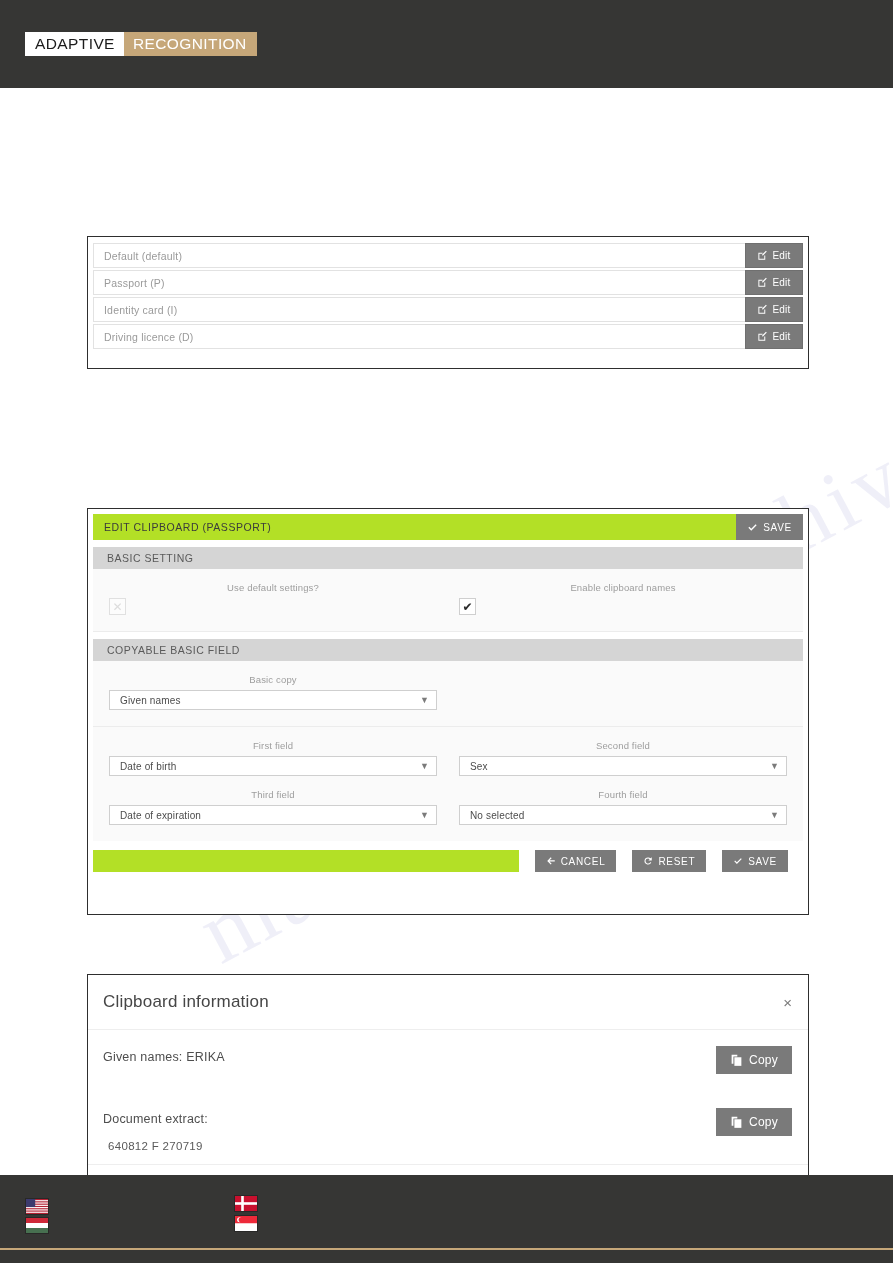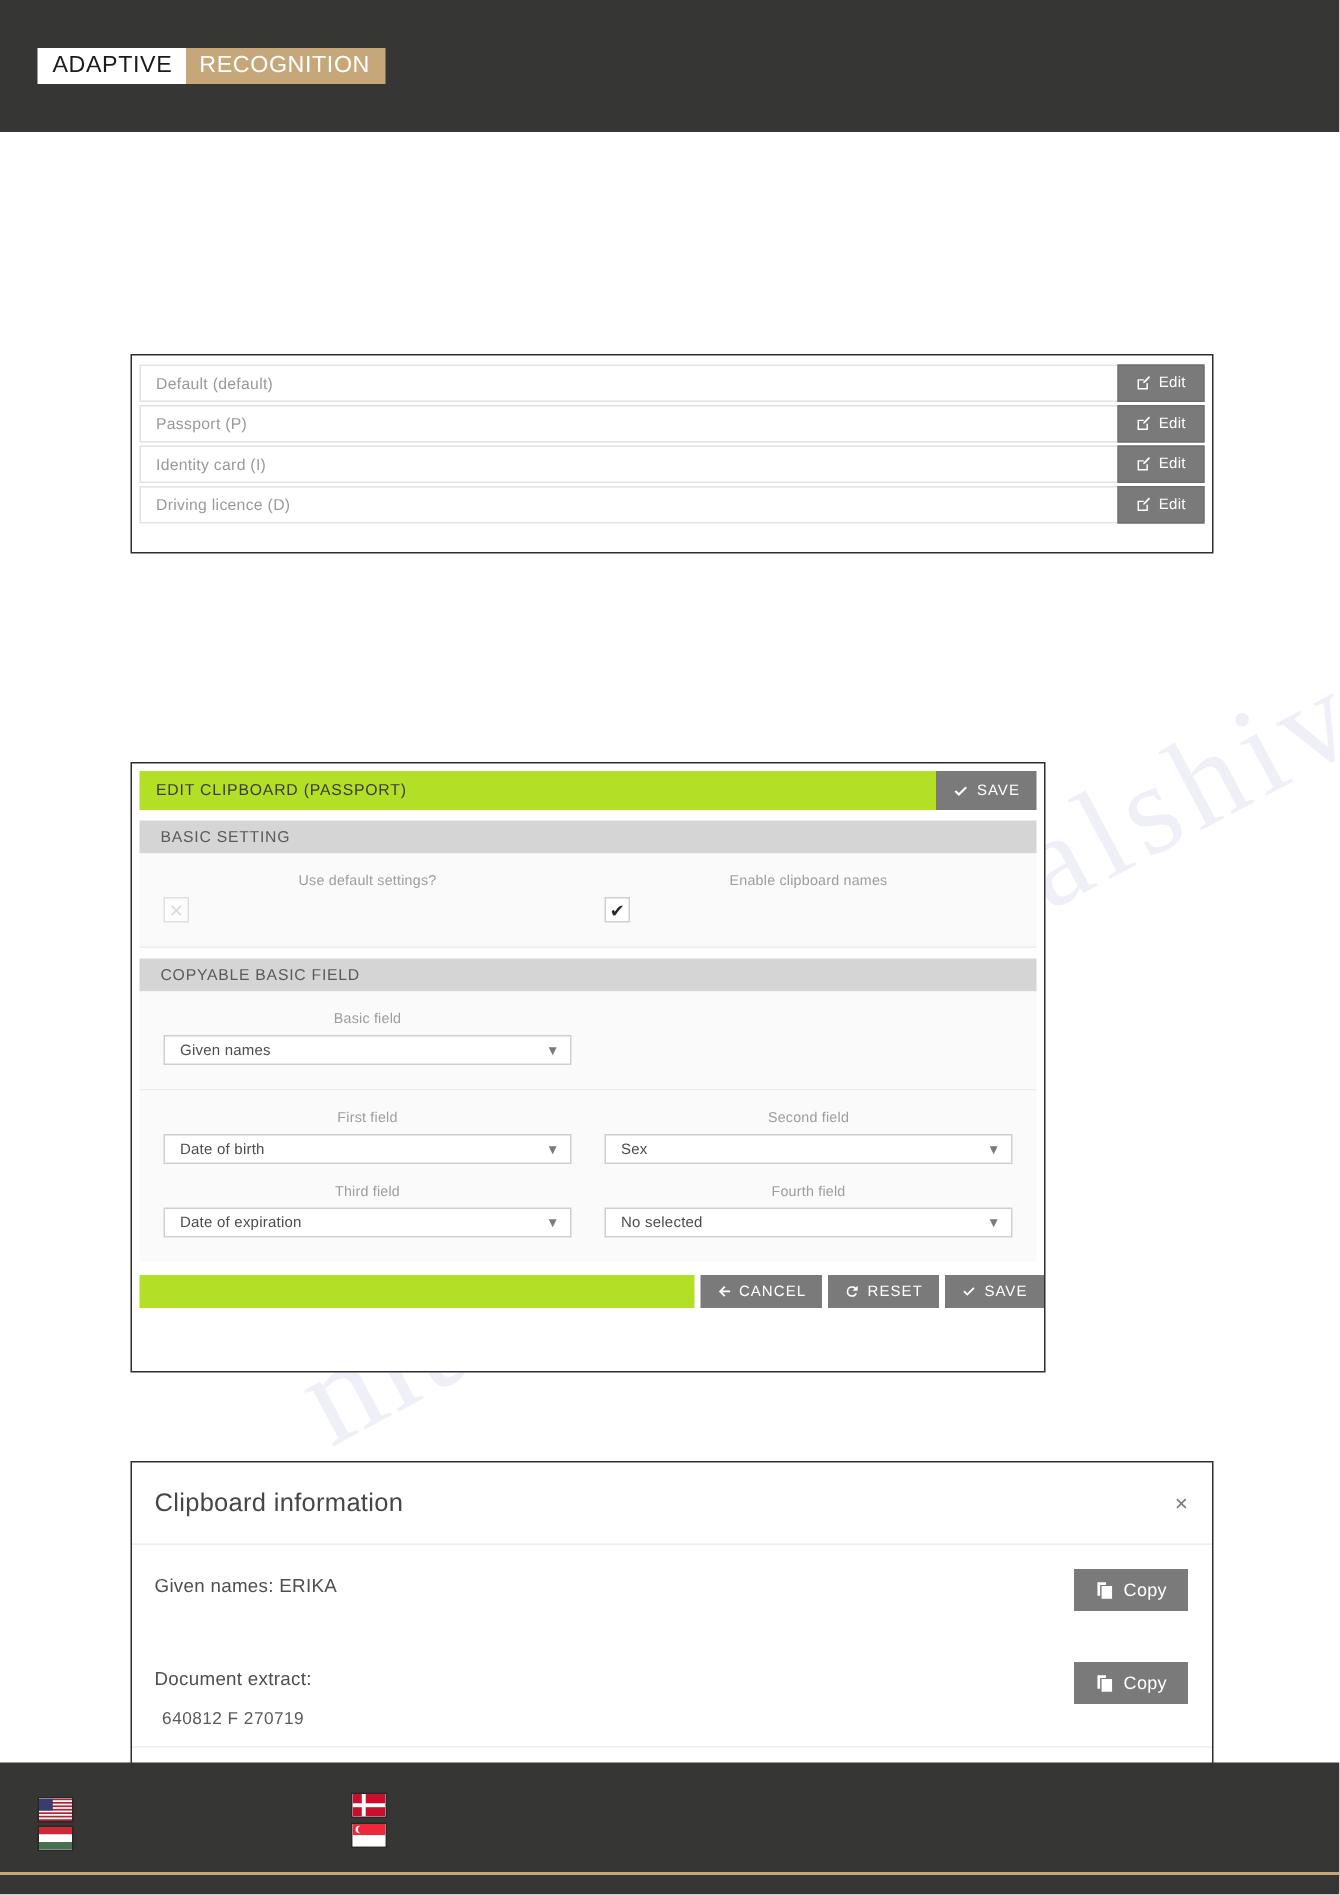--- a/index.html
+++ b/index.html
@@ -66,21 +66,21 @@
     position: absolute; right: -1px; top: -1px;
     height: 25px; width: 58px;
     background: #7a7a7a; color: #ffffff;
     border: 1px solid #6f6f6f;
     display: flex; align-items: center; justify-content: center; gap: 4px;
     font-size: 10px; letter-spacing: 0.2px;
   }
   .btn-edit svg { display: block; }
 
   
-  #panel-edit { left: 87px; top: 508px; width: 610px; height: 407px; }
+  #panel-edit { left: 87px; top: 508px; width: 722px; height: 407px; }
   .edit-head {
     display: flex; height: 26px; align-items: stretch;
     margin: 5px 5px 0 5px;
   }
   .edit-head-title {
     flex: 1; background: #b3e026; color: #3b3b3b;
     font-size: 10.5px; letter-spacing: 0.55px;
     display: flex; align-items: center; padding-left: 11px;
   }
   .btn-dark {
@@ -114,21 +114,21 @@
   }
   .sel .chev { color: #7b7b7b; font-size: 9px; line-height: 1; }
   .checkbox {
     width: 17px; height: 17px; border: 1px solid #cfcfcf; background: #ffffff;
     display: flex; align-items: center; justify-content: center;
     font-size: 12px; color: #2a2a2a;
   }
   .checkbox.muted { border-color: #e0e0e0; background: #fcfcfc; color: #dcdcdc; }
   .footer-bar {
     display: flex; height: 22px; align-items: stretch;
-    margin: 9px 0 5px 5px; gap: 4px;
+    margin: 9px 20px 5px 5px; gap: 16px;
   }
   .footer-bar .fill { flex: 1; background: #b3e026; }
   .footer-bar .btn-dark { height: 22px; }
 
   
   #panel-modal { left: 87px; top: 974px; width: 722px; height: 208px; }
   .modal-head {
     height: 55px; border-bottom: 1px solid #eeeeee;
     display: flex; align-items: center; justify-content: space-between;
     padding: 0 16px 0 15px;
@@ -267,21 +267,21 @@
           <div class="field-label">Enable clipboard names</div>
           <div class="checkbox">✔</div>
         </div>
       </div>
     </div>
 
     <div class="section-head">COPYABLE BASIC FIELD</div>
     <div class="section-body">
       <div class="grid2">
         <div class="col">
-          <div class="field-label">Basic field</div>
+          <div class="field-label">Basic copy</div>
           <div class="sel">
             <span>Given names</span>
             <span class="chev">▼</span>
           </div>
         </div>
         <div class="col"></div>
       </div>
     </div>
 
     <div class="section-body" style="border-bottom:none;">

